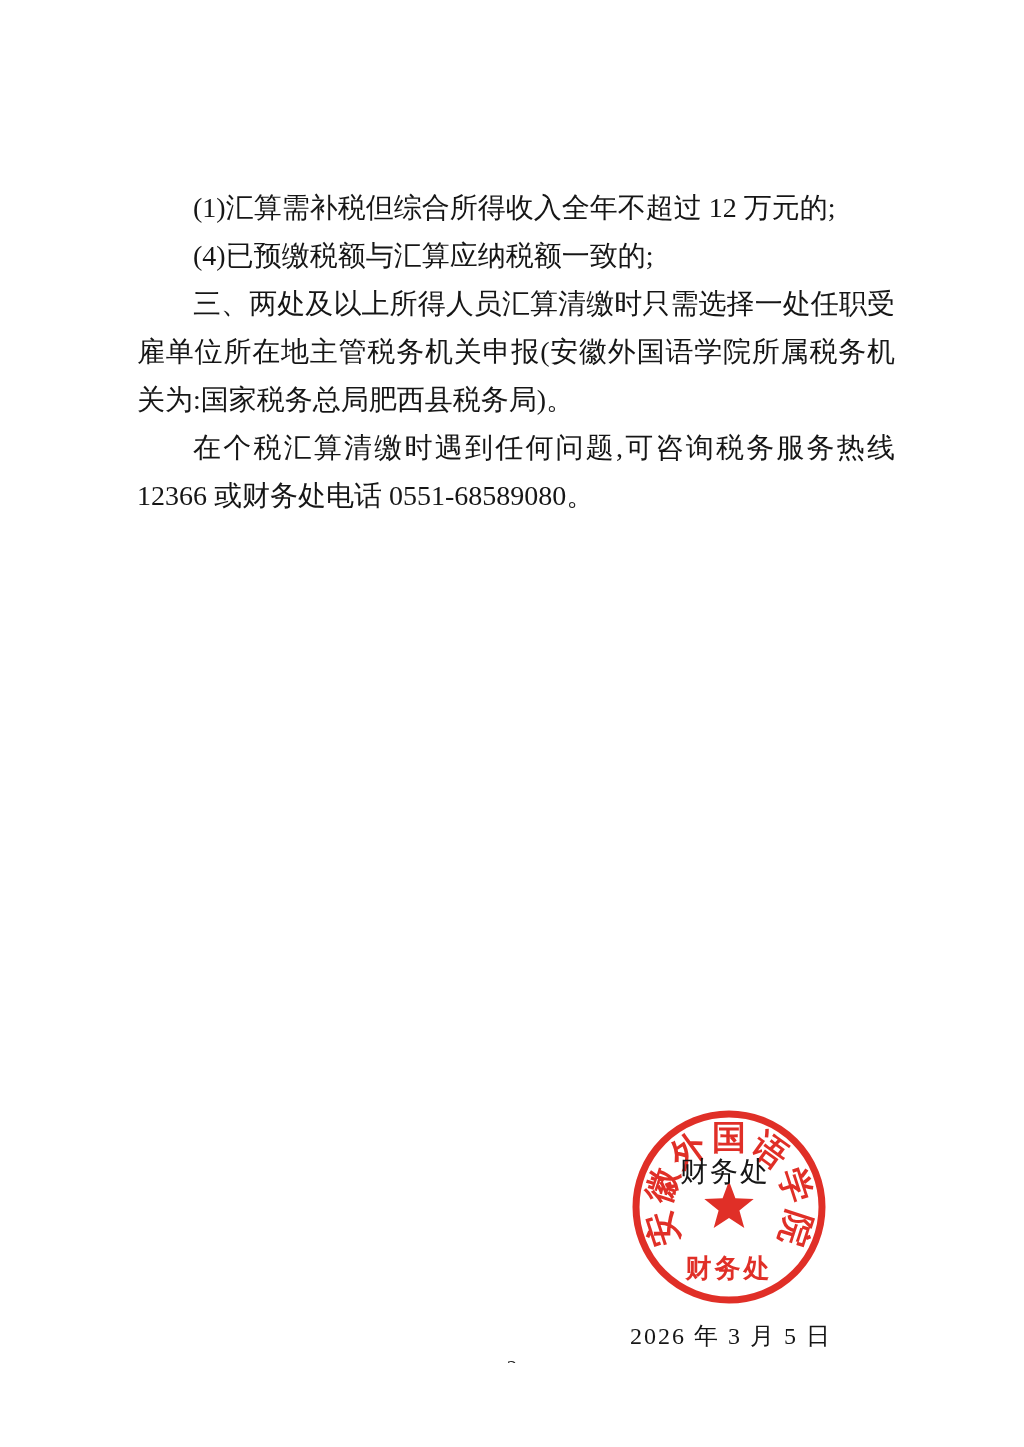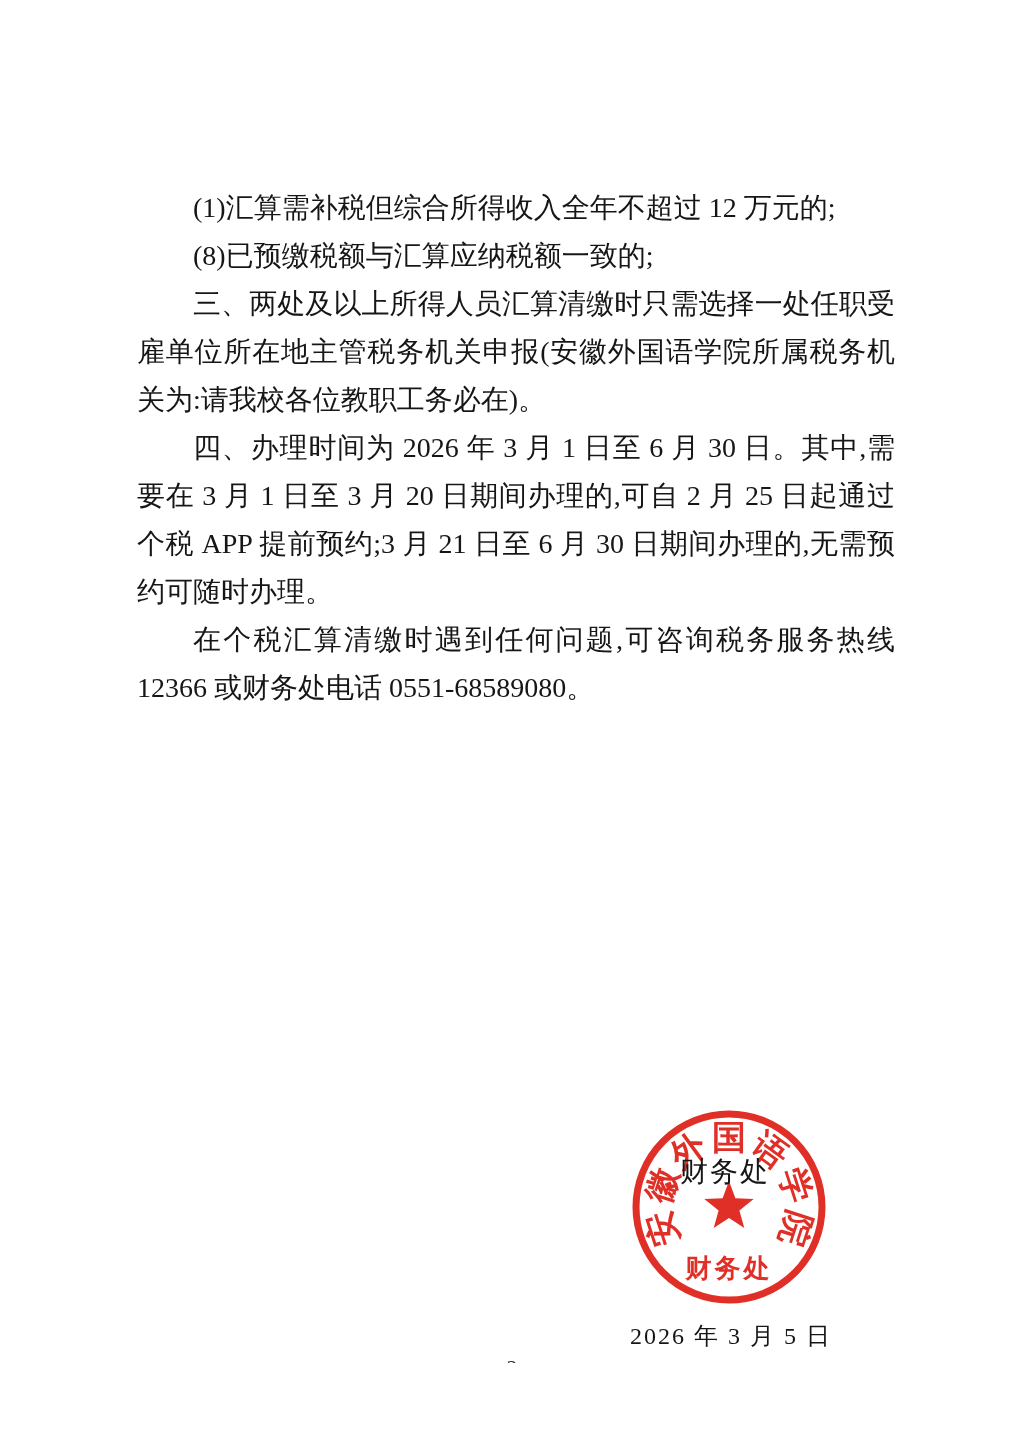--- a/index.html
+++ b/index.html
@@ -70,23 +70,22 @@
     color: #222;
   }
 </style>
 </head>
 <body>
 
 <div class="page">
 
   <div class="body-text">
     <p class="para">(1)汇算需补税但综合所得收入全年不超过 12 万元的;</p>
-    <p class="para">(8)已预缴税额与汇算应纳税额一致的;</p>
-    <p class="para">三、两处及以上所得人员汇算清缴时只需选择一处任职受雇单位所在地主管税务机关申报(安徽外国语学院所属税务机关为:请我校各位教职工务必在)。</p>
-    <p class="para">四、办理时间为 2026 年 3 月 1 日至 6 月 30 日。其中,需要在 3 月 1 日至 3 月 20 日期间办理的,可自 2 月 25 日起通过个税 APP 提前预约;3 月 21 日至 6 月 30 日期间办理的,无需预约可随时办理。</p>
+    <p class="para">(4)已预缴税额与汇算应纳税额一致的;</p>
+    <p class="para">三、两处及以上所得人员汇算清缴时只需选择一处任职受雇单位所在地主管税务机关申报(安徽外国语学院所属税务机关为:国家税务总局肥西县税务局)。</p>
     <p class="para">在个税汇算清缴时遇到任何问题,可咨询税务服务热线 12366 或财务处电话 0551-68589080。</p>
   </div>
 
   <svg class="seal" viewBox="-105 -105 210 210" xmlns="http://www.w3.org/2000/svg">
     <circle cx="0" cy="0" r="93" fill="none" stroke-width="7" stroke="#df241c"></circle>
     <g font-size="34" text-anchor="middle">
       <text transform="rotate(-108) translate(0,-70)" dominant-baseline="central" fill="#df241c">安</text>
       <text transform="rotate(-72) translate(0,-70)" dominant-baseline="central" fill="#df241c">徽</text>
       <text transform="rotate(-36) translate(0,-70)" dominant-baseline="central" fill="#df241c">外</text>
       <text transform="rotate(0) translate(0,-70)" dominant-baseline="central" fill="#df241c">国</text>

